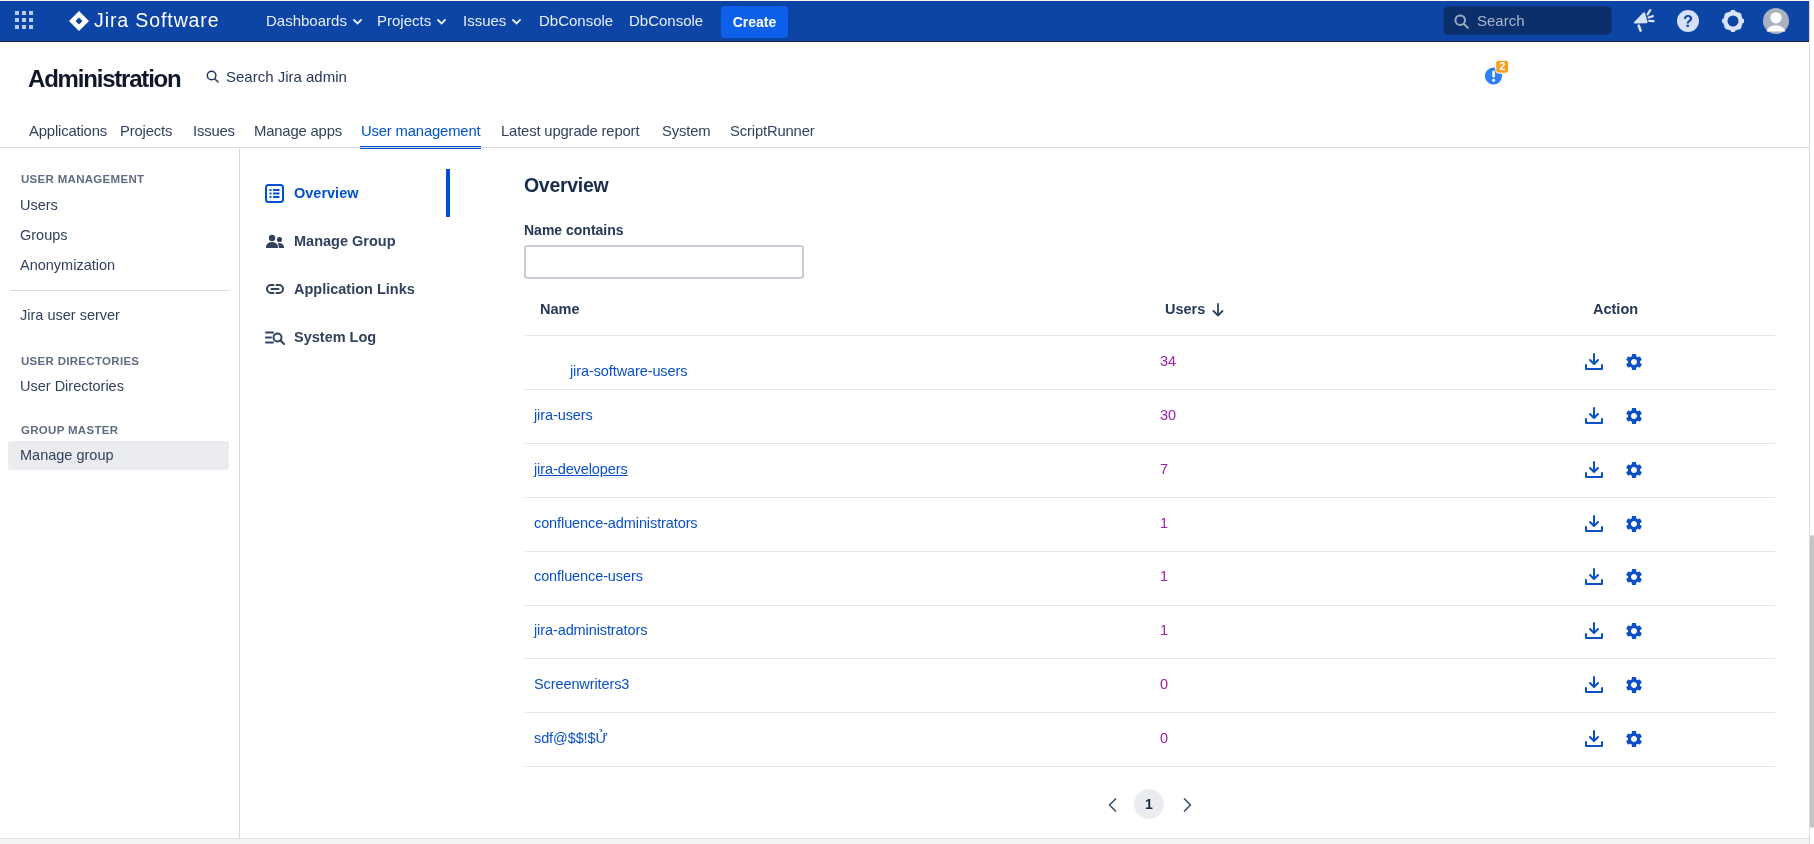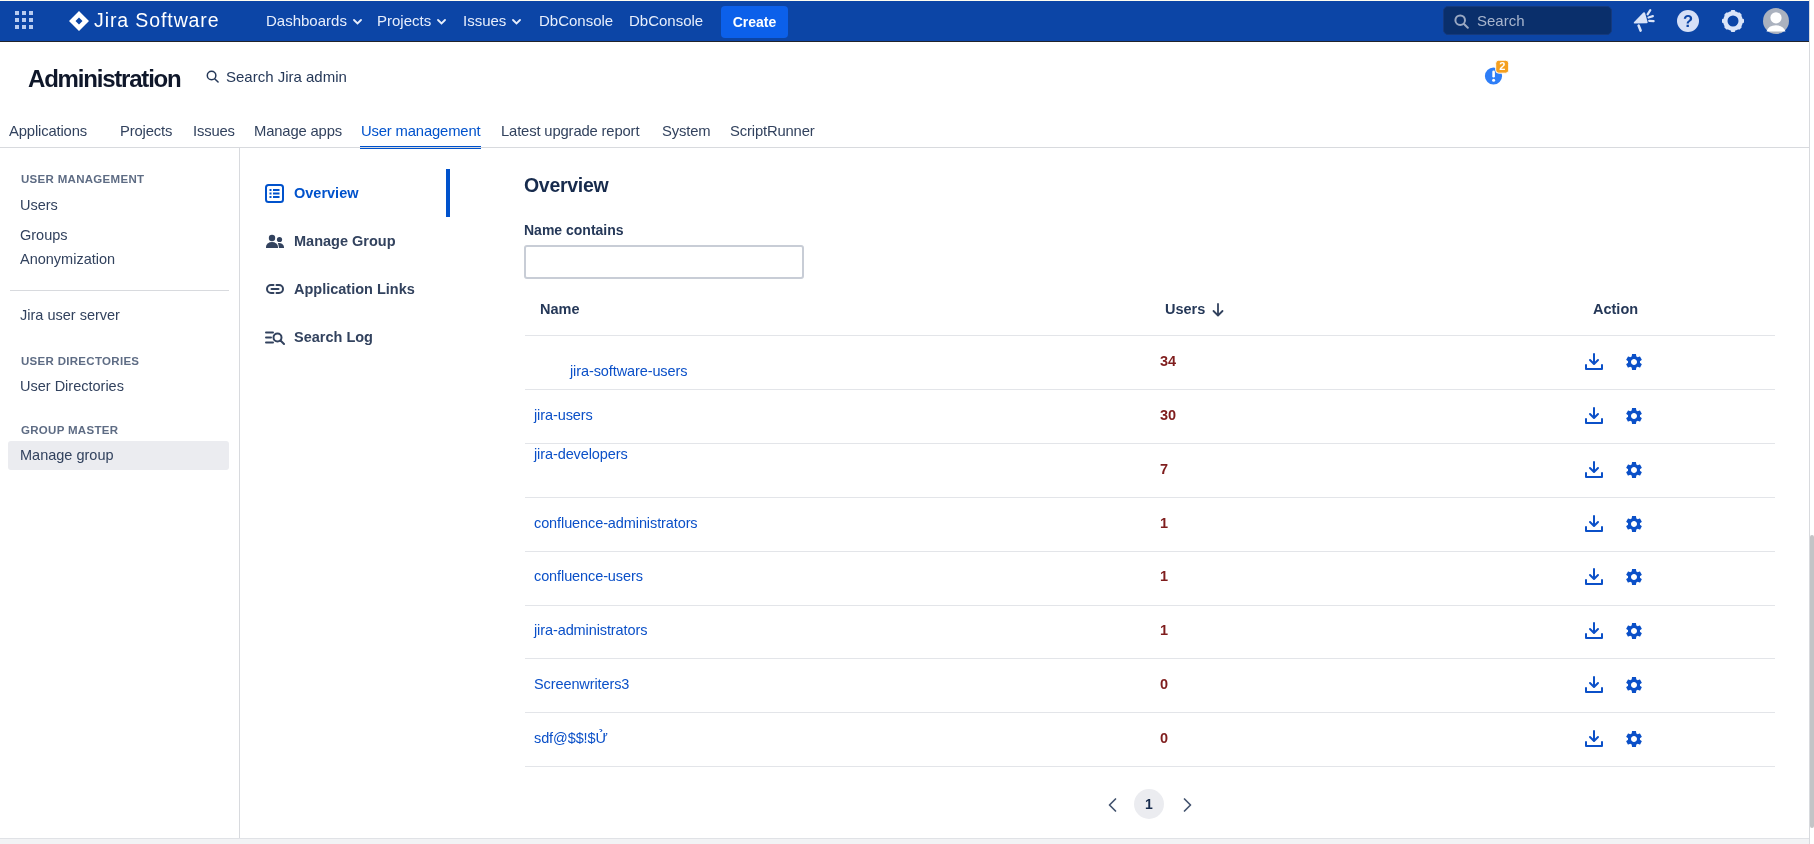--- a/index.html
+++ b/index.html
@@ -39,21 +39,21 @@
 .nav2icon { position:absolute; left:265px; }
 #nav2indicator { left:446px; top:169px; width:4px; height:48px; background:#0052cc; }
 
 #ovh2 { left:524px; top:174px; font-size:19.5px; letter-spacing:-0.3px; font-weight:700; color:#172b4d; }
 #nclabel { left:524px; top:222px; font-size:14px; font-weight:700; color:#253858; }
 #ncinput { left:524px; top:245px; width:280px; height:34px; border:2px solid #c8cdd6; border-radius:3px; background:#fff; }
 
 .th { position:absolute; font-size:14.5px; font-weight:700; color:#253858; }
 .rowline { position:absolute; left:525px; width:1250px; height:1px; background:#e3e5e9; }
 .rname { position:absolute; left:534px; font-size:14.5px; letter-spacing:-0.1px; color:#0b50c8; }
-.rnum { position:absolute; left:1160px; font-size:14.5px; color:#7f1d1d;font-weight:bold; }
+.rnum { position:absolute; left:1160px; font-size:14.5px; color:#a21caf; }
 .ricons { position:absolute; left:1584px; }
 
 #pgprev { left:1108px; top:797px; }
 #pgnext { left:1183px; top:797px; }
 #pgcircle { left:1134px; top:789px; width:30px; height:30px; border-radius:50%; background:#ebecf0; color:#172b4d; font-size:14px; font-weight:700; text-align:center; line-height:30px; }
 
 #rightgutter { left:1809px; top:0; width:5px; height:844px; background:#fff; border-left:1px solid #d8dade; }
 #bottombar { left:0; top:838px; width:1814px; height:6px; background:#f2f3f5; border-top:1px solid #e0e2e6; }
 </style>
 </head>
@@ -128,36 +128,36 @@
         <circle cx="6" cy="6" r="4.6" stroke="#253858" stroke-width="1.6" fill="none"></circle>
         <path d="M9.6 9.6 L13 13" stroke="#253858" stroke-width="1.6" stroke-linecap="round"></path>
       </svg>Search Jira admin</div>
   <svg class="abs" id="alerticon" width="30" height="28" viewBox="0 0 30 28">
     <circle cx="9.5" cy="17" r="8.6" fill="#2e7ef7"></circle>
     <rect x="8.3" y="11.5" width="2.6" height="7" rx="1.3" fill="#fff"></rect>
     <circle cx="9.6" cy="21.3" r="1.5" fill="#fff"></circle>
     <rect x="11.7" y="1.2" width="13" height="13" rx="3" fill="#f5a020" stroke="#fff" stroke-width="1"></rect>
     <text x="18.2" y="11.2" font-size="11" font-weight="bold" fill="#fff" text-anchor="middle" font-family="Liberation Sans">2</text>
   </svg>
-  <div class="tab" style="left:9px;">Applications</div>
+  <div class="tab" style="left:29px;">Applications</div>
   <div class="tab" style="left:120px;">Projects</div>
   <div class="tab" style="left:193px;">Issues</div>
   <div class="tab" style="left:254px;">Manage apps</div>
   <div class="tab" id="tabactive" style="left:361px;">User management</div>
   <div class="tab" style="left:501px;">Latest upgrade report</div>
   <div class="tab" style="left:662px;">System</div>
   <div class="tab" style="left:730px;">ScriptRunner</div>
   <div class="abs" id="tabline"></div>
   <div class="abs" id="hdrdivider"></div>
 
   <div class="abs" id="sidebar-border"></div>
   <div class="sidehead" style="top:173px;">USER MANAGEMENT</div>
   <div class="sideitem" style="top:197px;">Users</div>
   <div class="sideitem" style="top:227px;">Groups</div>
-  <div class="sideitem" style="top:251px;">Anonymization</div>
+  <div class="sideitem" style="top:257px;">Anonymization</div>
   <div class="abs" id="sidedivider"></div>
   <div class="sideitem" style="top:307px;">Jira user server</div>
   <div class="sidehead" style="top:355px;">USER DIRECTORIES</div>
   <div class="sideitem" style="top:378px;">User Directories</div>
   <div class="sidehead" style="top:424px;">GROUP MASTER</div>
   <div class="abs" id="managepill"></div>
   <div class="sideitem" style="top:447px;">Manage group</div>
 
   <div class="abs" id="nav2indicator"></div>
   <svg class="nav2icon" style="top:184px;" width="19" height="19" viewBox="0 0 19 19">
@@ -189,21 +189,21 @@
   <div class="nav2" style="top:281px;">Application Links</div>
   <svg class="nav2icon" style="top:330px;" width="20" height="16" viewBox="0 0 20 16">
     <g stroke="#32425e" stroke-width="2" fill="none" stroke-linecap="round">
       <path d="M1 2.5 H8"></path>
         <path d="M1 7.5 H6"></path>
         <path d="M1 12.5 H8"></path>
       <circle cx="12.5" cy="7.5" r="4"></circle>
       <path d="M15.5 10.5 L19 14"></path>
     </g>
   </svg>
-  <div class="nav2" style="top:329px;">Search Log</div>
+  <div class="nav2" style="top:329px;">System Log</div>
 
   <div class="abs" id="ovh2">Overview</div>
   <div class="abs" id="nclabel">Name contains</div>
   <div class="abs" id="ncinput"></div>
   <div class="th" style="left:540px; top:301px;">Name</div>
   <div class="th" style="left:1165px; top:301px;">Users</div>
   <svg class="abs" style="left:1210px; top:302px;" width="16" height="16" viewBox="0 0 16 16">
       <path d="M8 2 V13 M3.5 9 L8 13.5 L12.5 9" stroke="#32425e" stroke-width="1.8" fill="none" stroke-linecap="round" stroke-linejoin="round"></path>
     </svg>
   <div class="th" style="left:1593px; top:301px;">Action</div>
@@ -225,21 +225,21 @@
   <div class="ricons" style="top:406px;"><svg width="20" height="20" viewBox="0 0 20 20">
         <g stroke="#0b50c8" fill="none" stroke-width="2" stroke-linecap="round" stroke-linejoin="round">
           <path d="M2 13 V17 H18 V13"></path>
           <path d="M10 2 V11"></path>
           <path d="M6 8 L10 12 L14 8"></path>
         </g>
       </svg><span style="display:inline-block;width:20px;"></span><svg width="20" height="20" viewBox="0 0 24 24">
         <path fill="#0b50c8" d="M19.14 12.94c.04-.3.06-.61.06-.94 0-.32-.02-.64-.07-.94l2.03-1.58c.18-.14.23-.41.12-.61l-1.92-3.32c-.12-.22-.37-.29-.59-.22l-2.39.96c-.5-.38-1.03-.7-1.62-.94L14.4 2.81c-.04-.24-.24-.41-.48-.41h-3.84c-.24 0-.43.17-.47.41L9.25 5.35c-.59.24-1.13.57-1.62.94L5.24 5.33c-.22-.08-.47 0-.59.22L2.74 8.87c-.12.21-.08.47.12.61l2.03 1.58c-.05.3-.09.63-.09.94s.02.64.07.94l-2.03 1.58c-.18.14-.23.41-.12.61l1.92 3.32c.12.22.37.29.59.22l2.39-.96c.5.38 1.03.7 1.62.94l.36 2.54c.05.24.24.41.48.41h3.84c.24 0 .44-.17.47-.41l.36-2.54c.59-.24 1.13-.56 1.62-.94l2.39.96c.22.08.47 0 .59-.22l1.92-3.32c.12-.22.07-.47-.12-.61l-2.01-1.58zM12 15.6c-1.98 0-3.6-1.62-3.6-3.6s1.62-3.6 3.6-3.6 3.6 1.62 3.6 3.6-1.62 3.6-3.6 3.6z"></path>
       </svg></div>
   <div class="rowline" style="top:443px;"></div>
-  <div class="rname" style="top:446px;">jira-developers</div>
+  <div class="rname" style="top:461px;text-decoration:underline;">jira-developers</div>
   <div class="rnum" style="top:461px;">7</div>
   <div class="ricons" style="top:460px;"><svg width="20" height="20" viewBox="0 0 20 20">
         <g stroke="#0b50c8" fill="none" stroke-width="2" stroke-linecap="round" stroke-linejoin="round">
           <path d="M2 13 V17 H18 V13"></path>
           <path d="M10 2 V11"></path>
           <path d="M6 8 L10 12 L14 8"></path>
         </g>
       </svg><span style="display:inline-block;width:20px;"></span><svg width="20" height="20" viewBox="0 0 24 24">
         <path fill="#0b50c8" d="M19.14 12.94c.04-.3.06-.61.06-.94 0-.32-.02-.64-.07-.94l2.03-1.58c.18-.14.23-.41.12-.61l-1.92-3.32c-.12-.22-.37-.29-.59-.22l-2.39.96c-.5-.38-1.03-.7-1.62-.94L14.4 2.81c-.04-.24-.24-.41-.48-.41h-3.84c-.24 0-.43.17-.47.41L9.25 5.35c-.59.24-1.13.57-1.62.94L5.24 5.33c-.22-.08-.47 0-.59.22L2.74 8.87c-.12.21-.08.47.12.61l2.03 1.58c-.05.3-.09.63-.09.94s.02.64.07.94l-2.03 1.58c-.18.14-.23.41-.12.61l1.92 3.32c.12.22.37.29.59.22l2.39-.96c.5.38 1.03.7 1.62.94l.36 2.54c.05.24.24.41.48.41h3.84c.24 0 .44-.17.47-.41l.36-2.54c.59-.24 1.13-.56 1.62-.94l2.39.96c.22.08.47 0 .59-.22l1.92-3.32c.12-.22.07-.47-.12-.61l-2.01-1.58zM12 15.6c-1.98 0-3.6-1.62-3.6-3.6s1.62-3.6 3.6-3.6 3.6 1.62 3.6 3.6-1.62 3.6-3.6 3.6z"></path>
       </svg></div>

